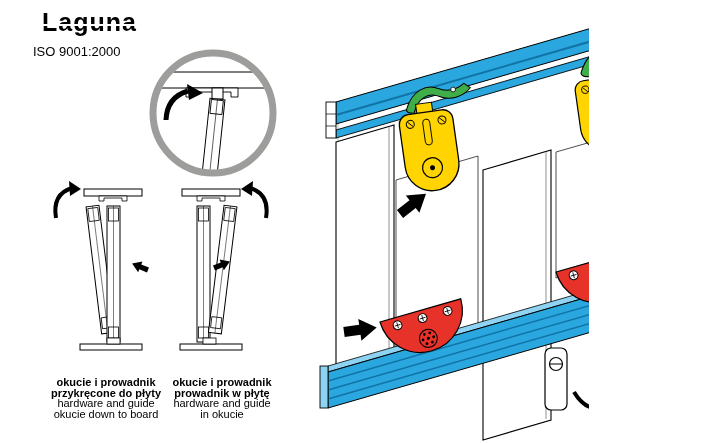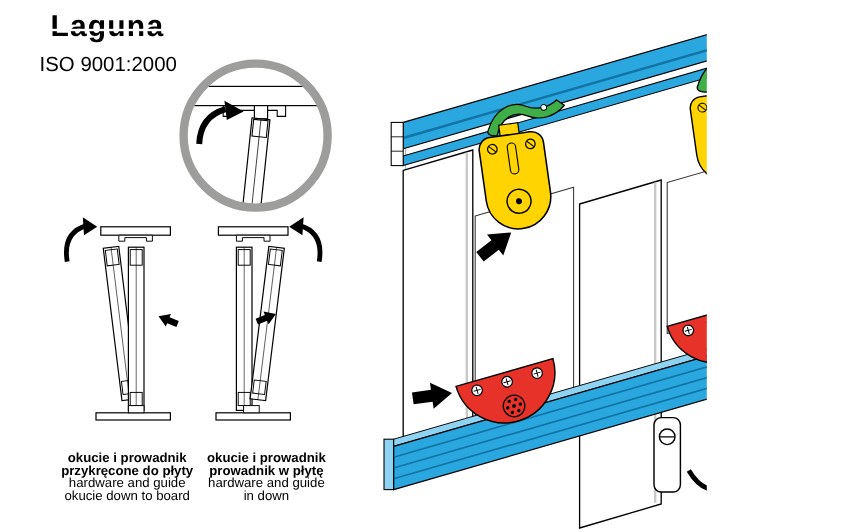--- a/index.html
+++ b/index.html
@@ -1,21 +1,21 @@
 <!DOCTYPE html>
 <html style="--track-blue: #2AA7DE; --track-blue-light: #8ED4F2; --track-blue-dark: #1173A6; --roller-yellow: #FFD400; --clip-green: #3FAE49; --guide-red: #E63228; --inset-ring: #9D9D9C; --outline-black: #000000;"><head>
 <meta charset="utf-8">
 <style>
   html,body{margin:0;padding:0}
   body{width:716px;height:443px;background:#fff;font-family:"Liberation Sans",sans-serif}
   #canvas{position:relative;width:589px;height:443px;background:#fff;overflow:hidden}
   #canvas > svg{position:absolute;left:0;top:0}
   .logo{position:absolute;left:42px;top:8px;font-size:25px;font-weight:700;letter-spacing:1px;color:#000}
   .logo-slit{position:absolute;left:40px;top:24px;width:96px;height:2px;background:#fff}
-  .iso{position:absolute;left:33px;top:44px;font-size:17px;color:#000}
+  .iso{position:absolute;left:33px;top:44px;font-size:13px;color:#000}
   .caption{position:absolute;text-align:center;font-size:11px;line-height:10.5px;color:#000}
   .caption .pl{font-weight:700}
   .caption div{white-space:nowrap}
   #cap-left{left:46px;top:377px;width:120px}
   #cap-right{left:168px;top:377px;width:108px}
 </style>
 </head>
 <body>
 
 <div id="canvas">
@@ -196,16 +196,16 @@
     <div class="pl">okucie i prowadnik</div>
     <div class="pl">przykręcone do płyty</div>
     <div>hardware and guide</div>
     <div>okucie down to board</div>
   </div>
 
   <div class="caption" id="cap-right">
     <div class="pl">okucie i prowadnik</div>
     <div class="pl">prowadnik w płytę</div>
     <div>hardware and guide</div>
-    <div>in down</div>
+    <div>in okucie</div>
   </div>
 
 </div>
 
 </body></html>

